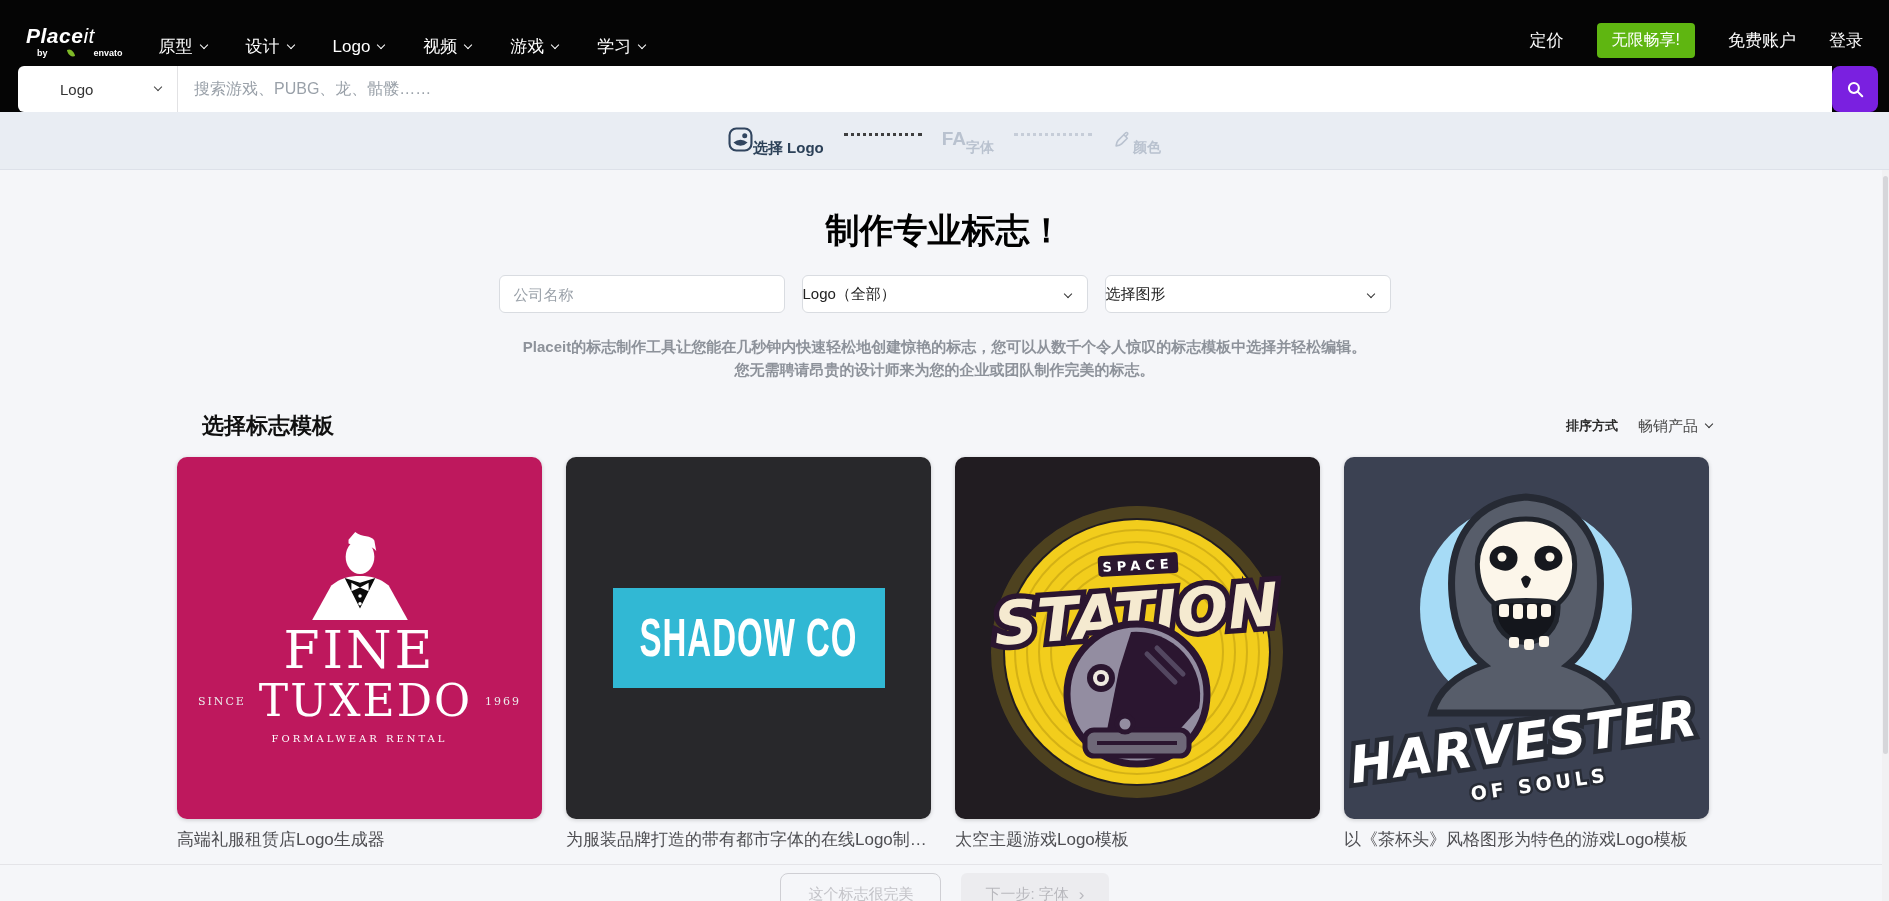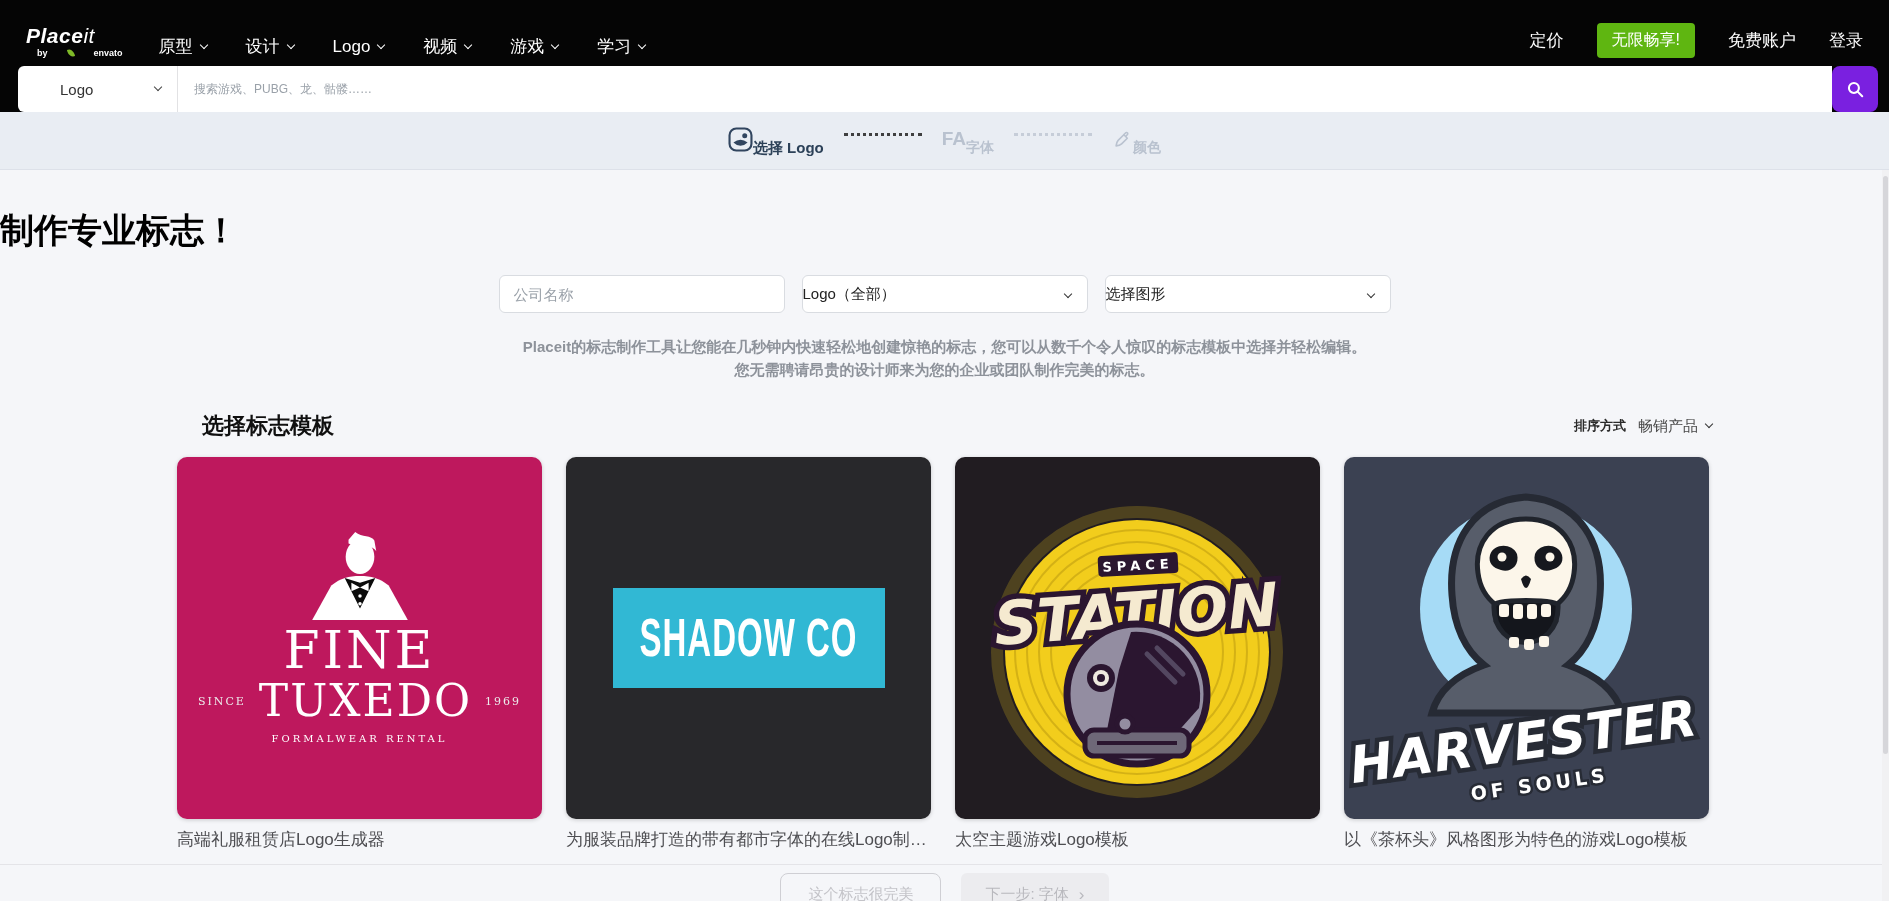--- a/index.html
+++ b/index.html
@@ -20,45 +20,45 @@
   .nav-items { display:flex; align-items:center; }
   .nav-item { color:#fff; font-size:17px; margin-right:39px; display:flex; align-items:center; cursor:pointer; }
   .chev { display:inline-block; width:6px; height:6px; border-right:1.6px solid currentColor; border-bottom:1.6px solid currentColor; transform:rotate(45deg); margin-left:8px; margin-top:-4px; }
   .nav-right { margin-left:auto; display:flex; align-items:center; gap:33px; color:#fff; font-size:17px; }
   .nav-link { cursor:pointer; }
   .btn-green { background:#5fb611; color:#fff; border:none; border-radius:4px; font-size:16px; padding:7px 15px; cursor:pointer; font-family:inherit; }
   
   .search-row { display:flex; margin:8px 11px 0 18px; height:46px; }
   .search-bar { flex:1; background:#fff; border-radius:6px 0 0 6px; display:flex; align-items:stretch; }
   .search-cat { width:160px; display:flex; align-items:center; justify-content:space-between; padding:0 16px 0 42px; font-size:15px; color:#333; border-right:1px solid #e2e2e4; cursor:pointer; }
-  .search-input { flex:1; border:none; outline:none; font-size:12px; padding:0 16px; color:#333; background:transparent; font-family:inherit; }
+  .search-input { flex:1; border:none; outline:none; font-size:16px; padding:0 16px; color:#333; background:transparent; font-family:inherit; }
   .search-input::placeholder { color:#9aa1a9; }
   .search-btn { width:46px; height:46px; background:#7a20e0; border:none; border-radius:8px; display:flex; align-items:center; justify-content:center; cursor:pointer; }
   
   .stepper { height:58px; background:#e9edf3; border-bottom:1px solid #dde1e9; display:flex; justify-content:center; align-items:flex-start; padding-top:9px; }
   .step { display:flex; flex-direction:row; align-items:center; }
   .step-icon { height:26px; display:flex; align-items:center; justify-content:center; }
   .step-label { font-size:15px; margin-top:18px; font-weight:bold; }
   .step.active .step-label { color:#2c4158; }
   .step.inactive .step-label { color:#b9c2cf; font-size:14px; }
   .fa-glyph { font-size:19px; font-weight:bold; color:#b9c2cf; letter-spacing:0; }
   .step-sep { width:78px; border-top:3px dotted #3f3f3f; margin:12px 20px 0; }
   .step-sep.light { border-top-color:#c6cdd8; }
   
-  .page-title { font-size:34px; font-weight:800; color:#000; margin:38px 0 0; }
+  .page-title { text-align:center; font-size:34px; font-weight:800; color:#000; margin:38px 0 0; }
   .filters { display:flex; justify-content:center; gap:17px; margin-top:21px; }
   .text-field { width:286px; height:38px; background:#fff; border:1px solid #d9dce1; border-radius:6px; padding:0 14px; font-size:15px; color:#4d7c0f; font-family:Liberation Sans, sans-serif; outline:none; }
   .text-field::placeholder { color:#9aa1a9; }
   .select-field { position:relative; width:286px; height:38px; background:#fff; border:1px solid #d9dce1; border-radius:6px; display:flex; align-items:center; padding:0 34px 0 0; font-size:15px; color:#222; cursor:pointer; }
   .select-field .chev-dark { position:absolute; right:16px; color:#333; margin:0; }
   .description { text-align:center; font-size:15px; line-height:23px; color:#8d929a; margin-top:22px; font-weight:600; }
   
   .section-row { width:1535px; margin:30px auto 0; display:flex; align-items:center; }
   .section-title { font-size:22px; font-weight:800; color:#101010;margin-left:25px; }
-  .sort { margin-left:auto; display:flex; align-items:center; gap:12px; }
+  .sort { margin-left:auto; display:flex; align-items:center; gap:20px; }
   .sort-label { font-size:13px; font-weight:bold; color:#2a2a2a; width:52px; line-height:16px; }
   .sort-value { font-size:15px; color:#4a4a4a; display:flex; align-items:center; cursor:pointer; }
   .cards { width:1535px; margin:16px auto 0; display:grid; grid-template-columns:repeat(4,365px); gap:24px; }
   .card-img { height:362px; border-radius:10px; overflow:hidden; position:relative; box-shadow:0 1px 4px rgba(0,0,0,.18); cursor:pointer; }
   .card-caption { margin-top:9px; font-size:17px; color:#4e4e52; white-space:nowrap; overflow:hidden; text-overflow:ellipsis; }
   
   .card1 { background:#be185d; color:#fff; display:flex; flex-direction:column; align-items:center; justify-content:center; font-family:"DejaVu Serif","Liberation Serif",serif; }
   .t-fine { font-size:52px; letter-spacing:3px; line-height:1; margin-top:4px; }
   .t-row { display:flex; align-items:center; gap:13px; margin-top:2px; }
   .t-since,.t-year { font-size:11px; letter-spacing:2px; color:#ececec; }

